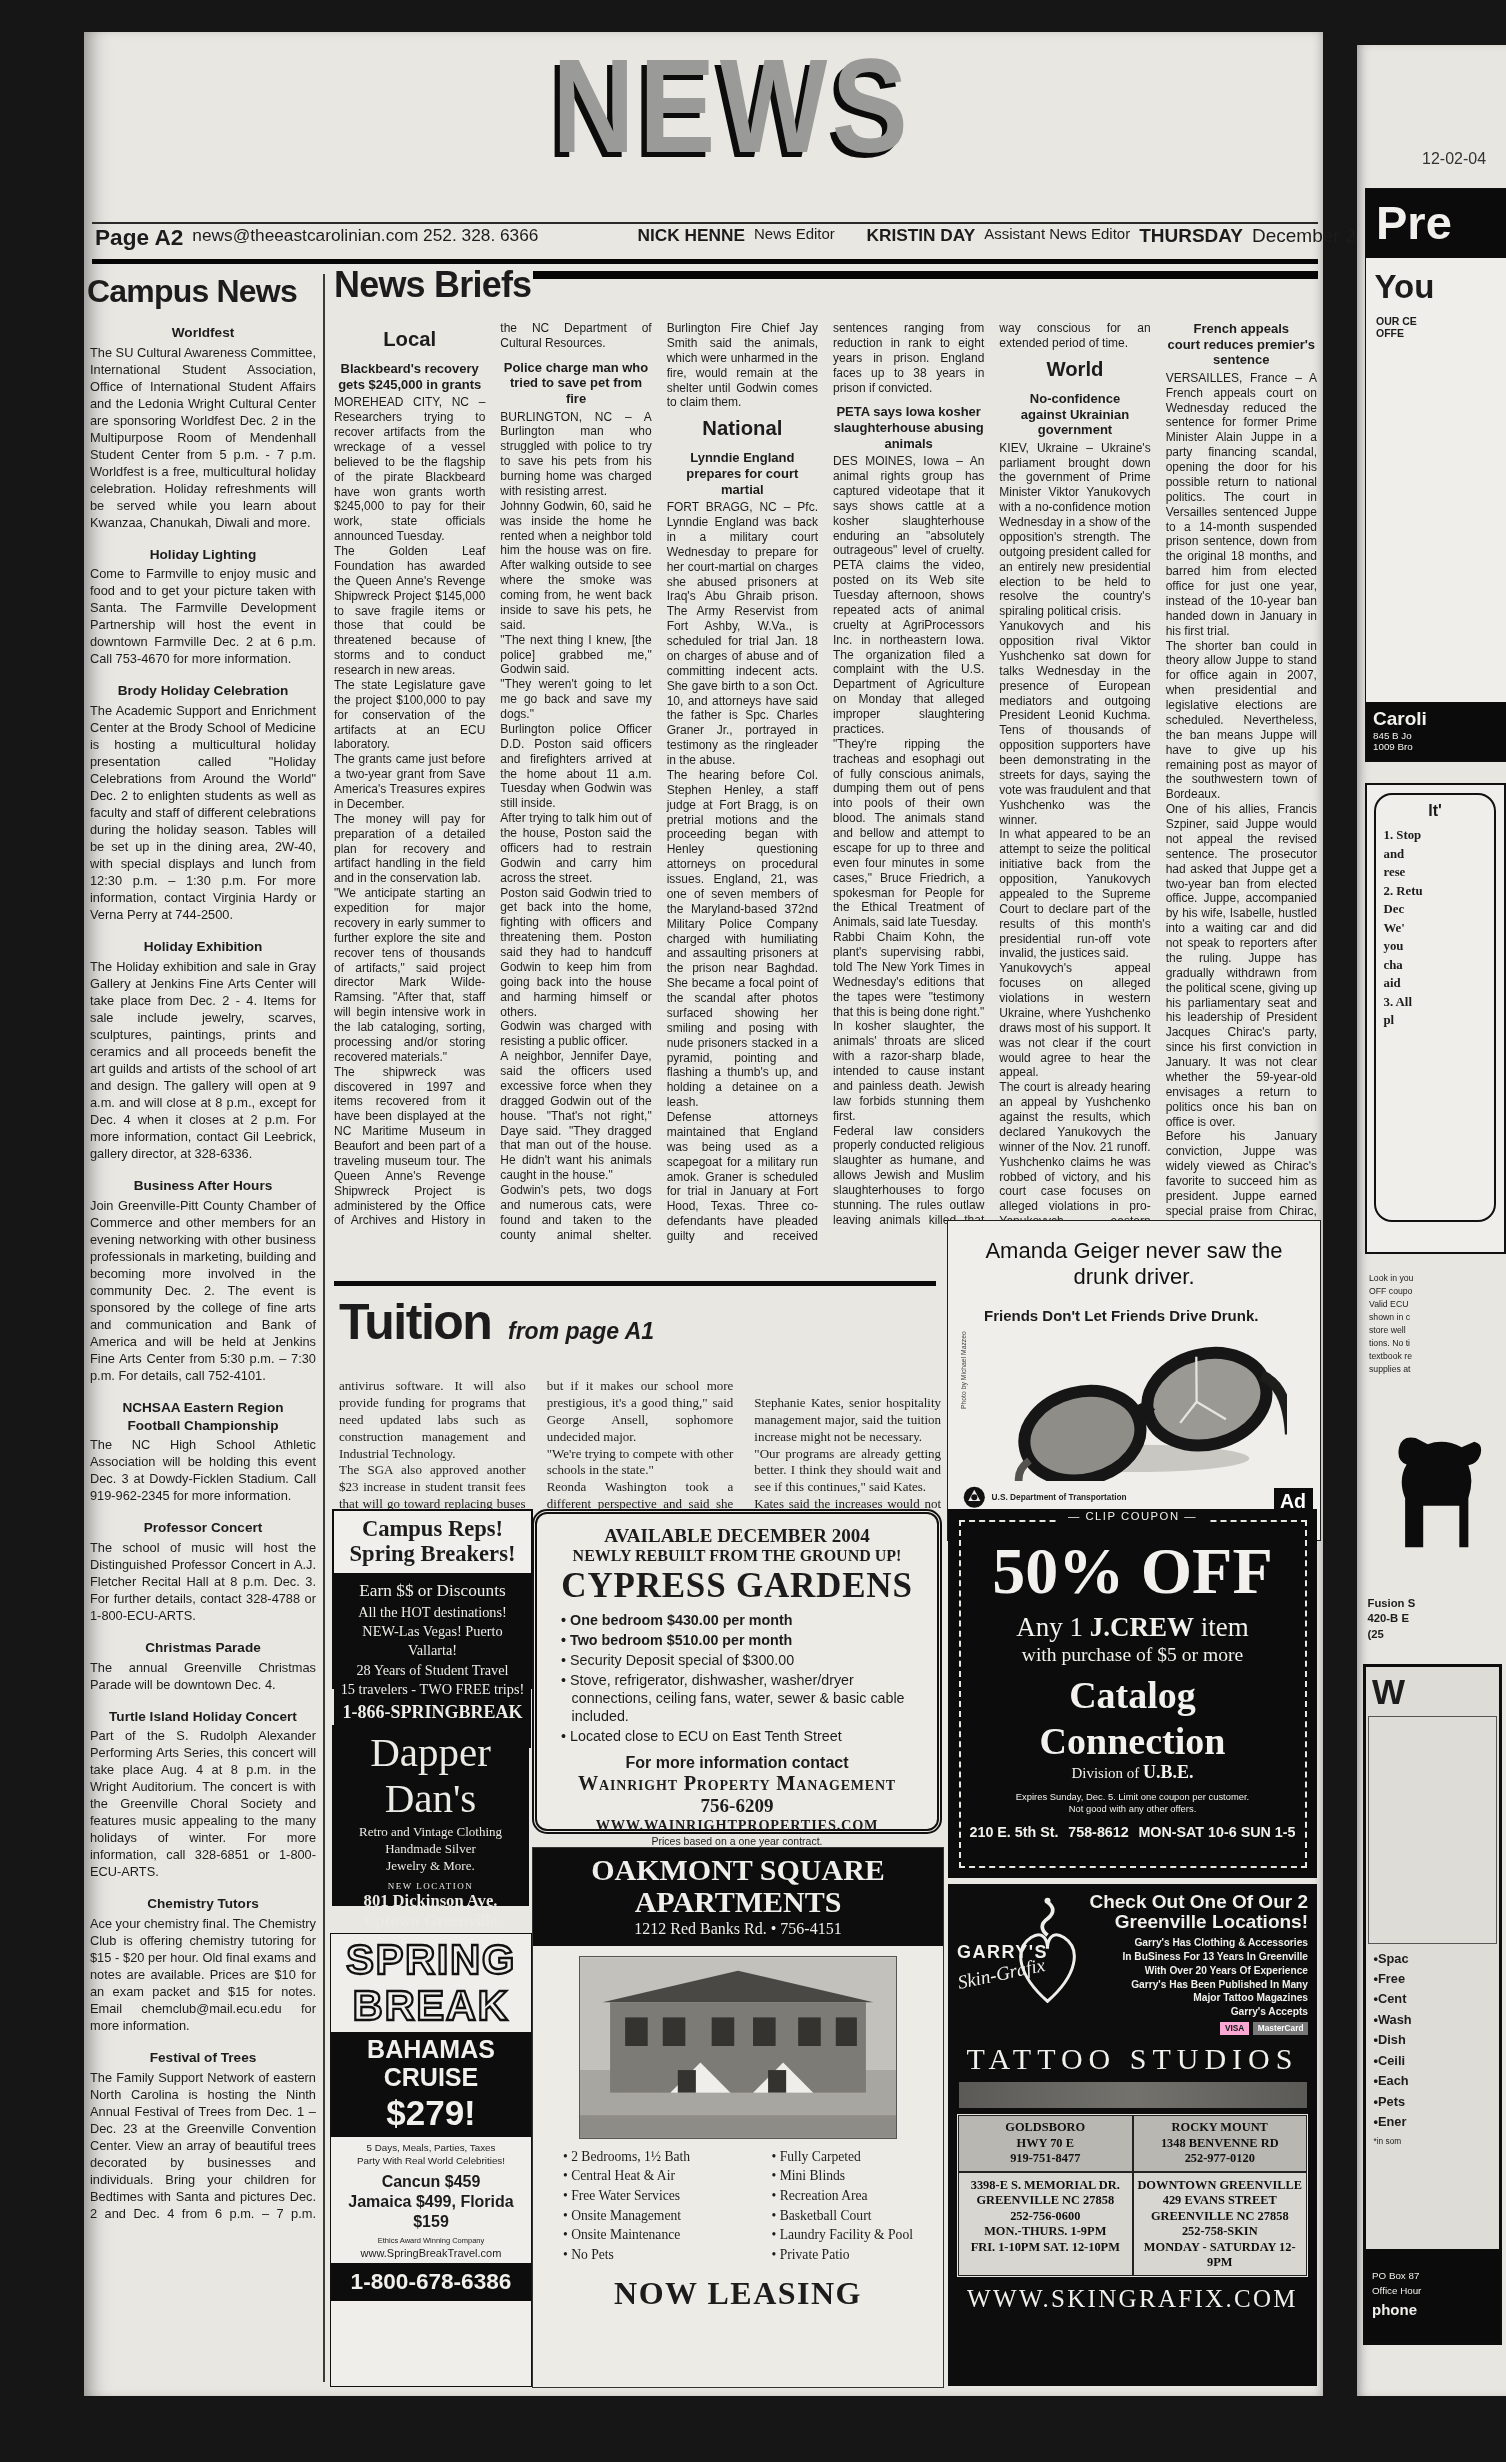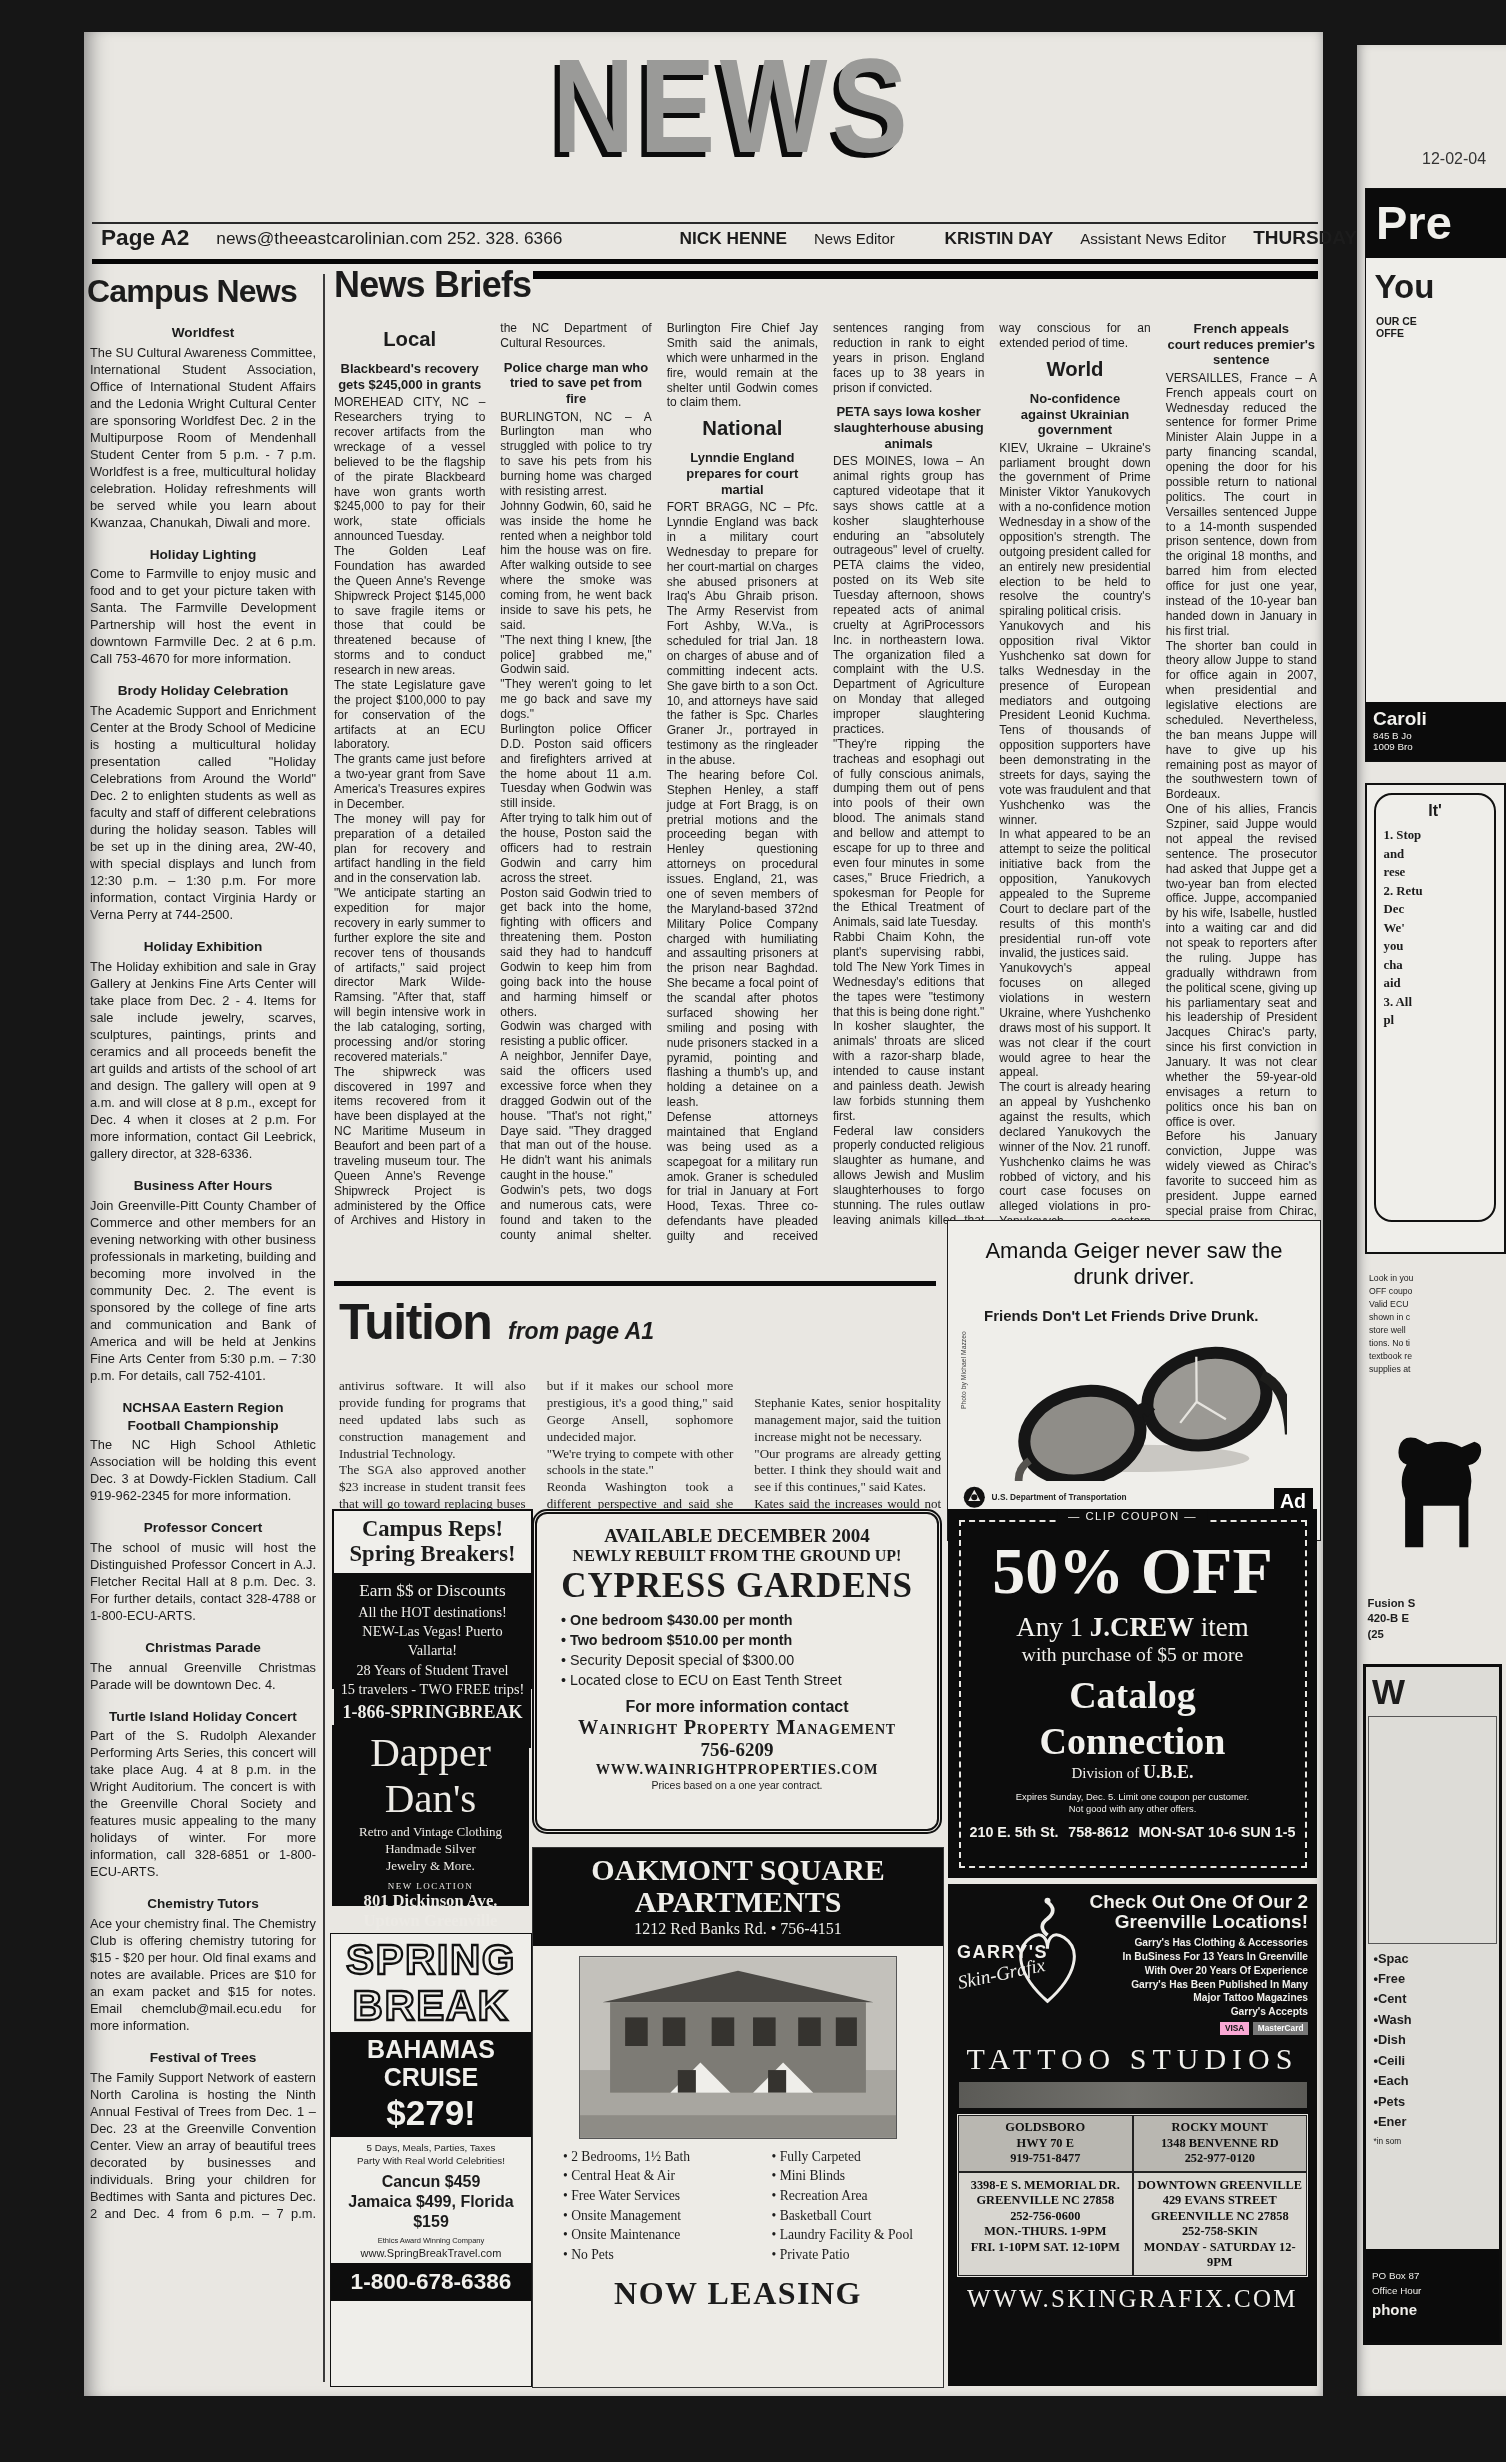--- a/index.html
+++ b/index.html
@@ -4,21 +4,21 @@
 <style>
   html,body{margin:0;padding:0;}
   body{width:1506px;height:2462px;position:relative;background:#161616;font-family:"Liberation Sans",sans-serif;color:#1c1c1c;overflow:hidden;}
   .abs{position:absolute;}
   .paper{left:84px;top:32px;width:1239px;height:2364px;background:#e9e7e2;box-shadow:inset 19.6px 0 22.6px -16.6px #777, inset -6px 0 10.5px -6px #999;}
   .sliver{left:1357px;top:45px;width:149px;height:2351px;background:#e8e6e1;box-shadow:inset 7.5px 0 12px -6px #888;}
   
   .news-big{left:50%;top:16.6px;transform:translateX(-42%) scaleY(1.18);font-size:114px;font-weight:900;letter-spacing:4.5px;color:#9a9a98;text-shadow:-5.3px 4.5px 0 #0c0c0c;line-height:1;}
   .rule-thin{height:1.5px;background:#2a2a2a;}
   .rule-thick{height:5.3px;background:#050505;}
-  .hdr-row{left:17px;top:193px;width:1226px;display:flex;align-items:center;gap:27px;white-space:nowrap;}
+  .hdr-row{left:11px;top:193px;width:1226px;display:flex;align-items:flex-start;gap:9px;white-space:nowrap;}
   .hdr-page{font-size:22.6px;font-weight:bold;}
   .hdr-contact{font-size:17.3px;}
   .hdr-ed{font-size:17.3px;font-weight:bold;margin-left:90px;}
   .hdr-role{font-size:15px;}
   .hdr-ed2{font-size:17.3px;font-weight:bold;margin-left:22.6px;}
   .hdr-day{font-size:19px;font-weight:bold;margin-left:auto;}
   .hdr-date{font-size:19px;}
   
   .campus-title{left:3px;top:241px;font-size:32px;font-weight:900;letter-spacing:-0.8px;}
   .campus-col{left:6px;top:292px;width:226px;height:1898px;overflow:hidden;font-size:12.8px;line-height:1.33;}
@@ -384,20 +384,21 @@
     <div class="sb-band sb-phone">1-800-678-6386</div>
   </div>
 
   <div class="abs cypress">
     <div class="cg-a">AVAILABLE DECEMBER 2004</div>
     <div class="cg-r">NEWLY REBUILT FROM THE GROUND UP!</div>
     <div class="cg-n">CYPRESS GARDENS</div>
     <div class="cg-li b">• One bedroom   $430.00 per month</div>
     <div class="cg-li b">• Two bedroom   $510.00 per month</div>
     <div class="cg-li">• Security Deposit special of $300.00</div>
+    <div class="cg-li">• Stove, refrigerator, dishwasher, washer/dryer connections, ceiling fans, water, sewer &amp; basic cable included.</div>
     <div class="cg-li">• Located close to ECU on East Tenth Street</div>
     <div class="cg-contact">For more information contact</div>
     <div class="cg-co" style="font-variant:small-caps;">Wainright Property Management</div>
     <div class="cg-ph">756-6209</div>
     <div class="cg-url">WWW.WAINRIGHTPROPERTIES.COM</div>
     <div class="cg-fine">Prices based on a one year contract.</div>
   </div>
 
   <div class="abs oak">
     <div class="oak-hd">

